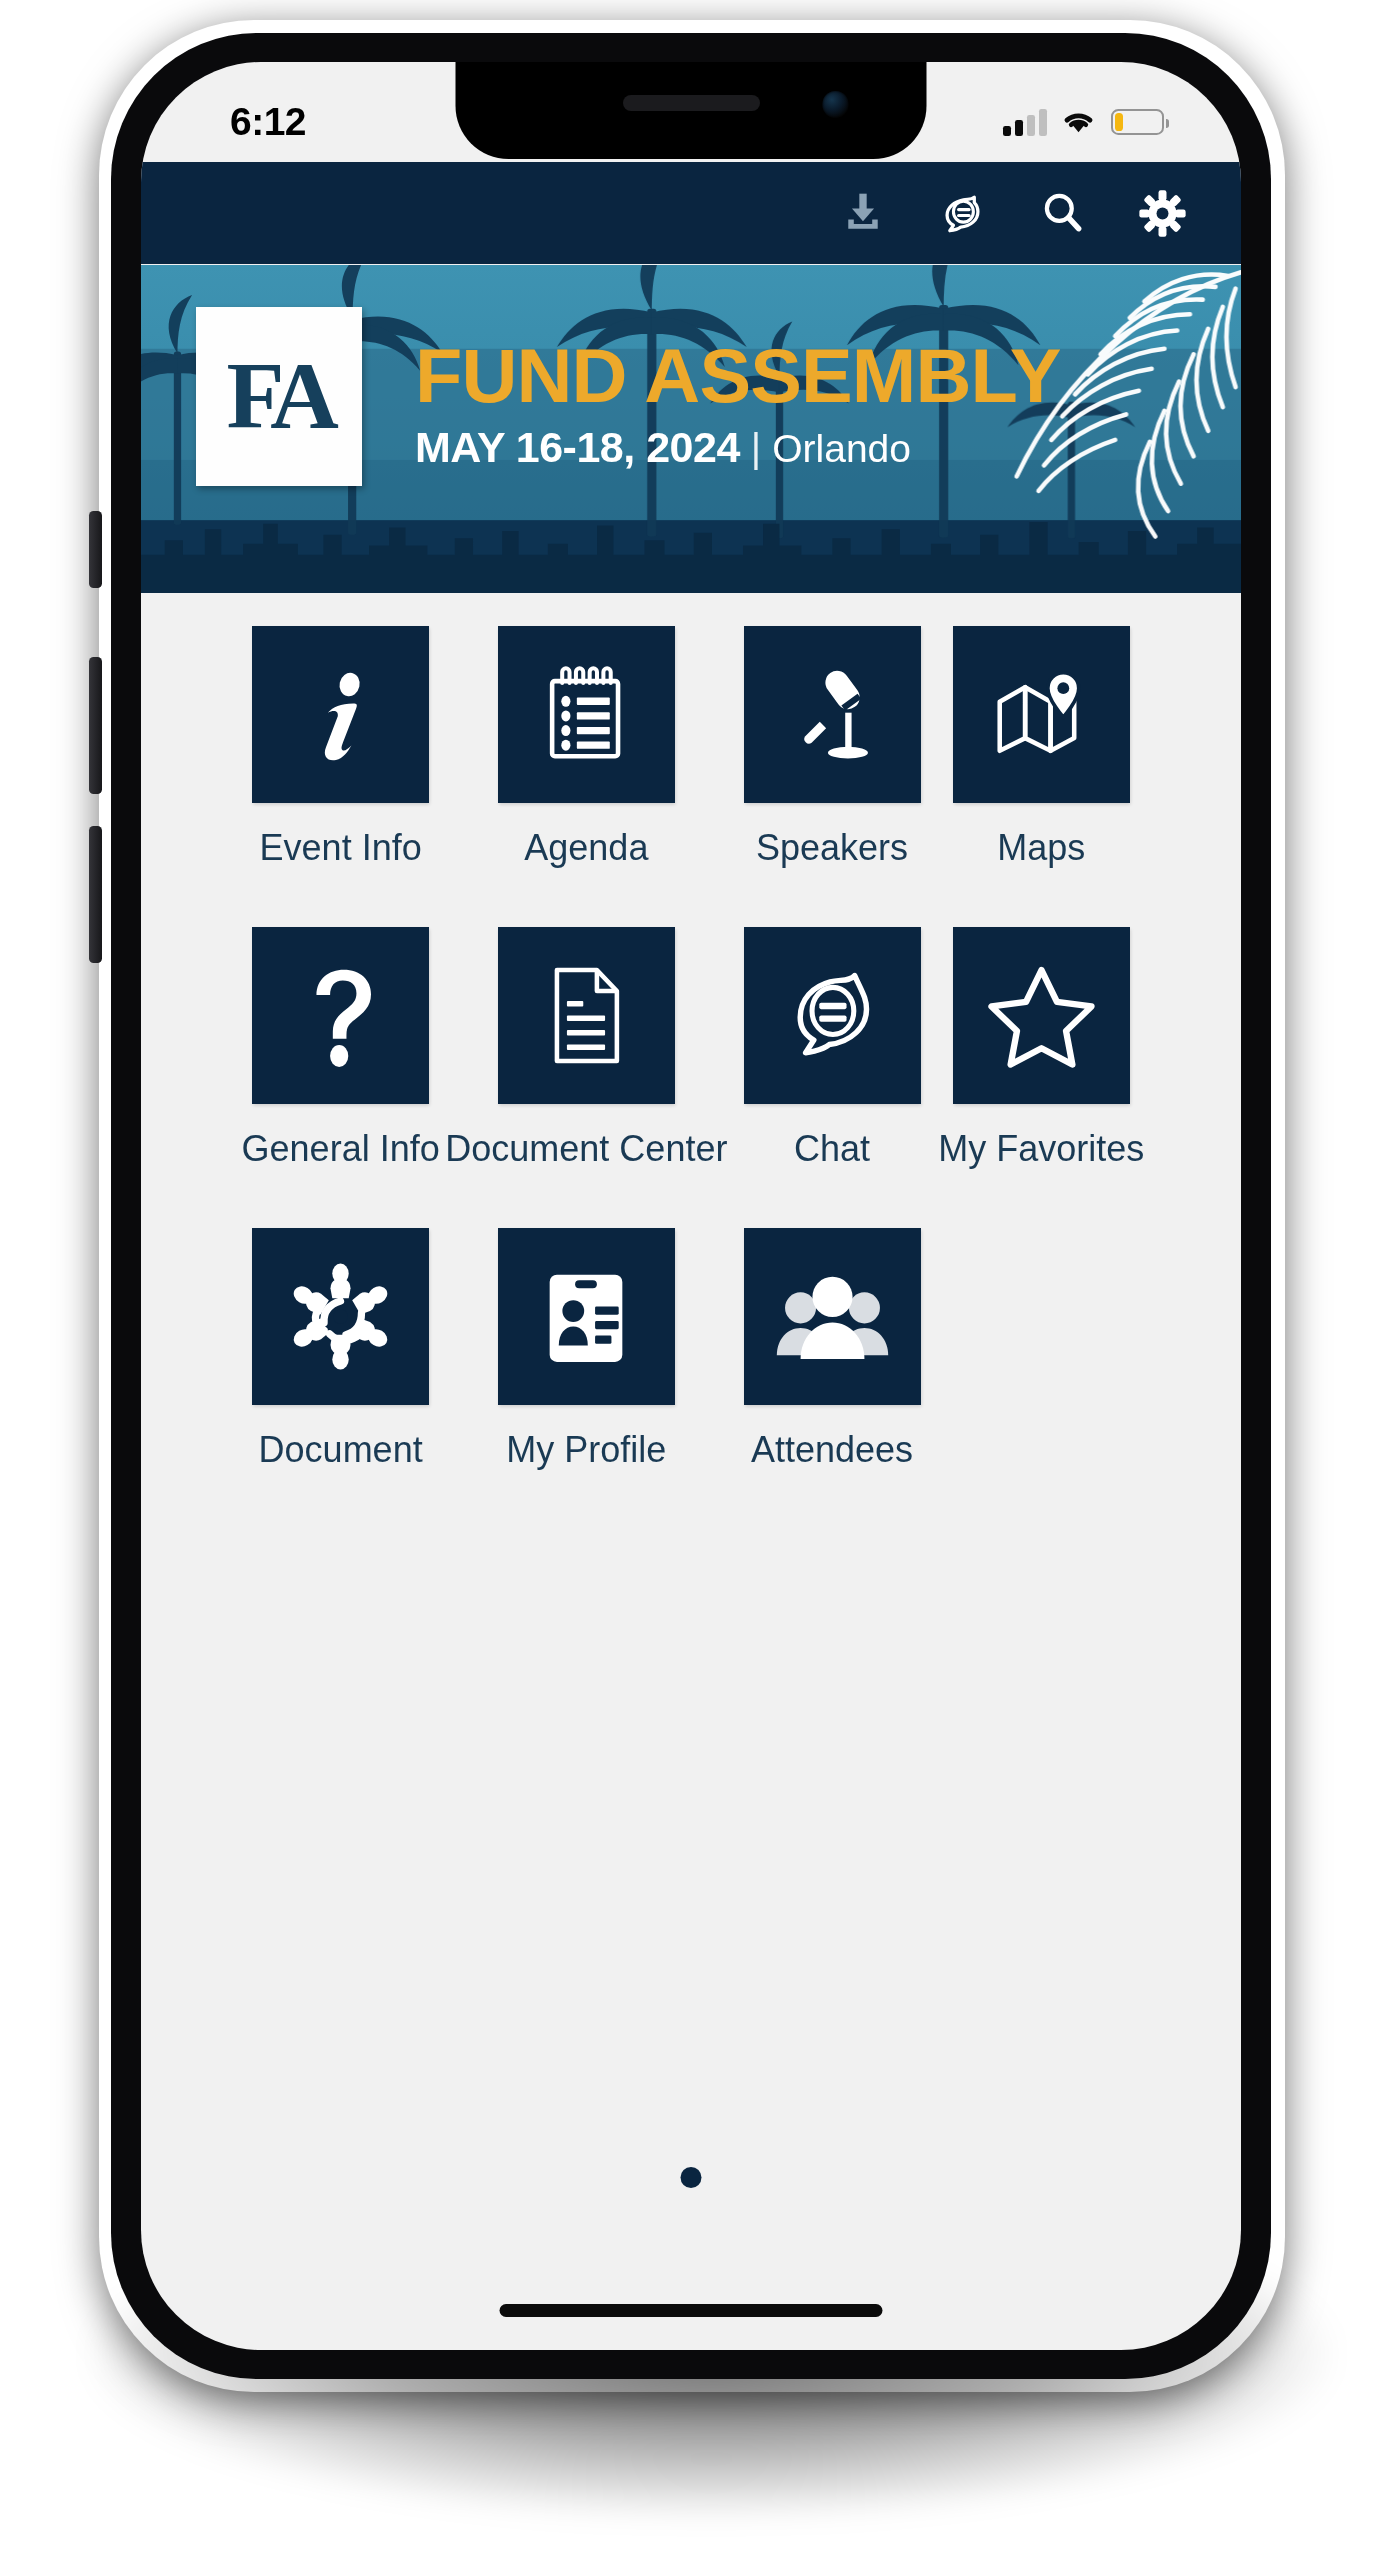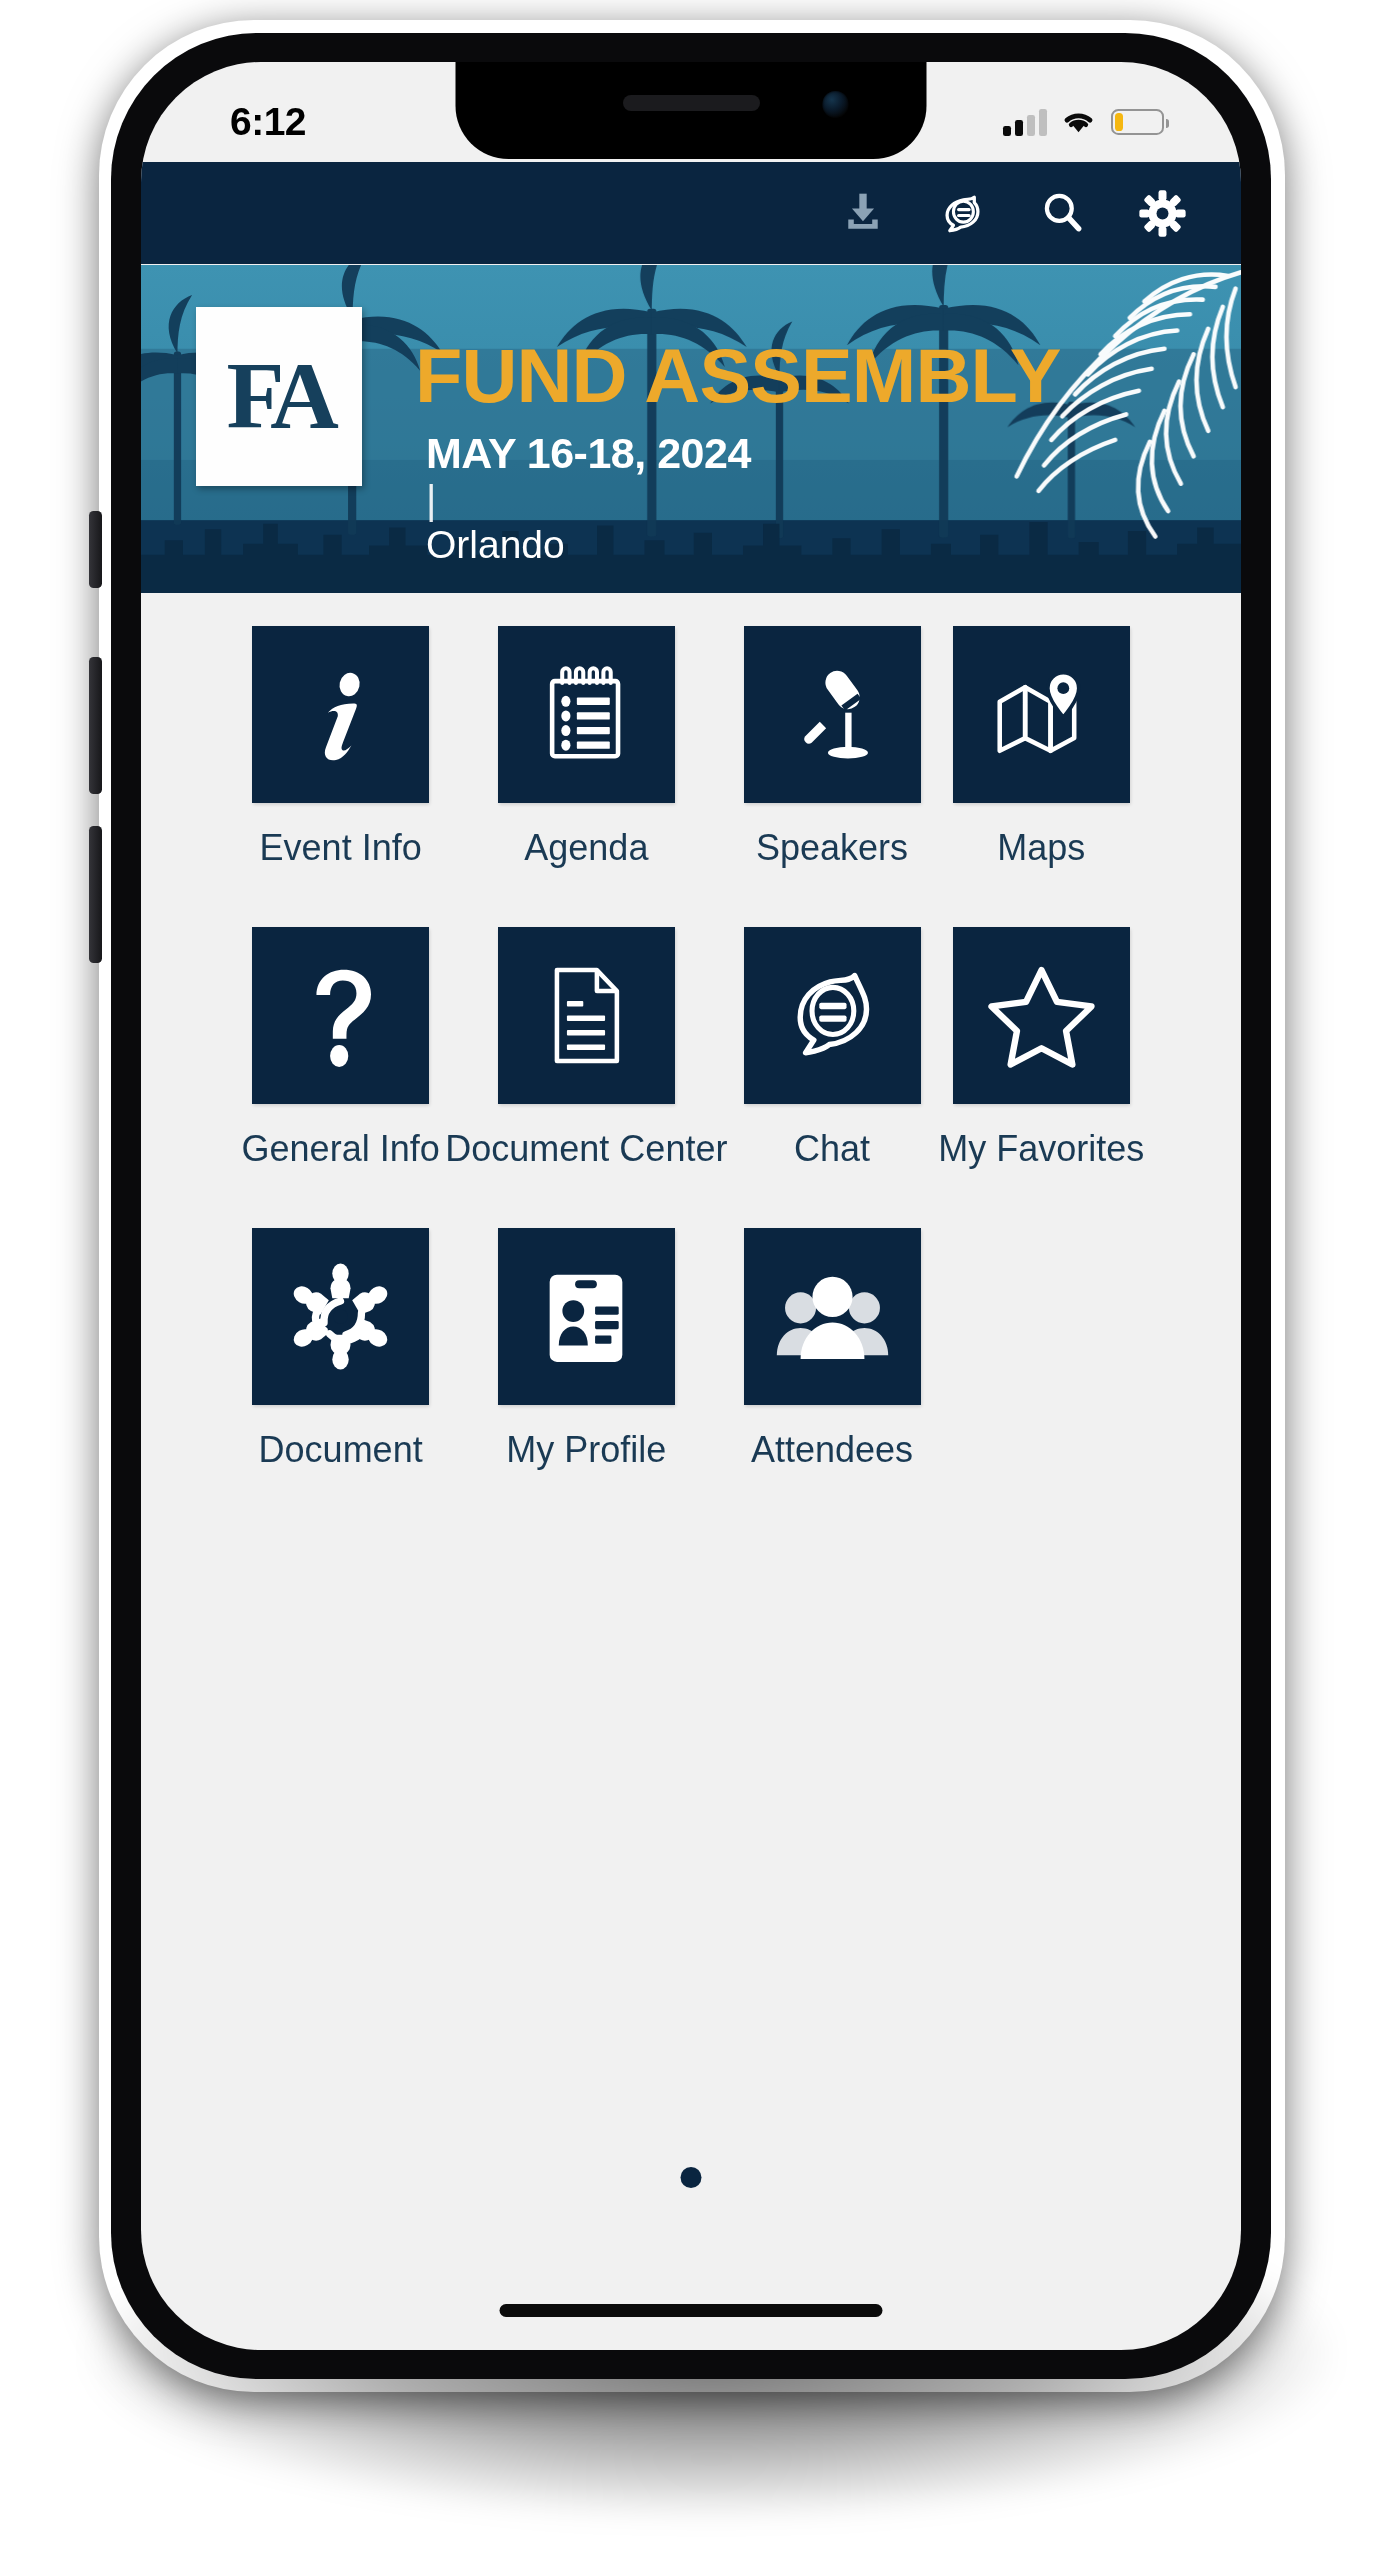--- a/index.html
+++ b/index.html
@@ -188,24 +188,23 @@
     font-size: 76px;
     font-weight: 700;
     color: #eda92b;
     letter-spacing: -0.9px;
     line-height: 1;
     white-space: nowrap;
     transform: scaleX(1.02);
     transform-origin: left center;
   }
   .banner-sub {
-    margin-top: 15px;
+    margin-top: 9px;
     display: flex; align-items: baseline;
     white-space: nowrap;
-    flex-direction: column;
   }
   .banner-date {
     font-family: "Liberation Sans", sans-serif;
     font-size: 43px; font-weight: 700; color: #ffffff;
     letter-spacing: -0.5px;
   }
   .banner-pipe {
     font-size: 40px; color: #ffffff; font-weight: 300;
     margin: 0 11px; opacity: .9;
   }

